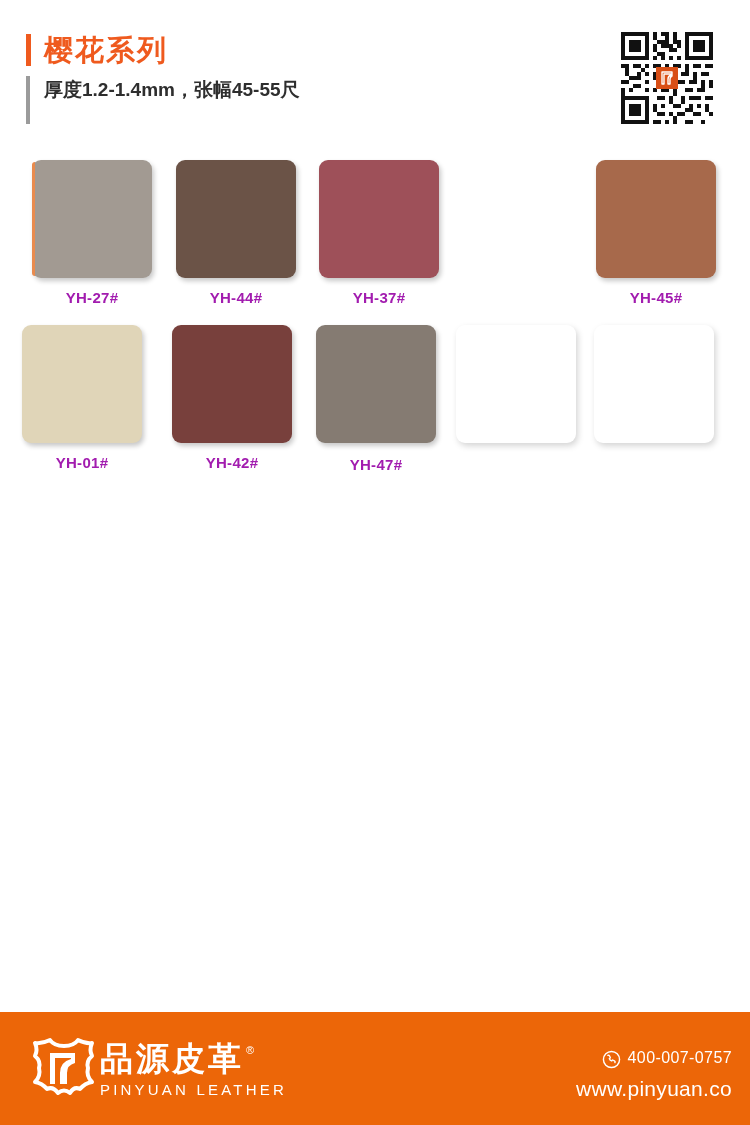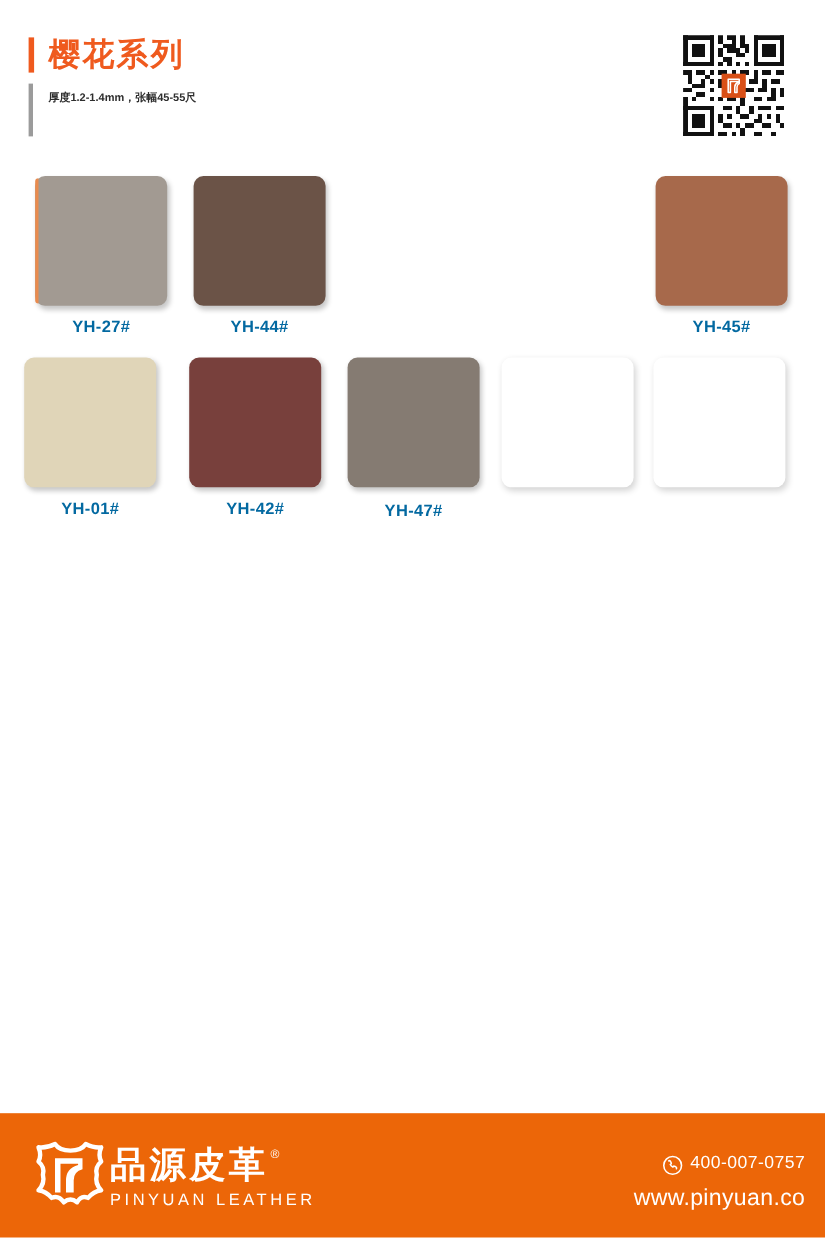--- a/index.html
+++ b/index.html
@@ -55,21 +55,21 @@
     width: 4px;
     height: 48px;
     background: #9b9b9b;
     margin-right: 14px;
     flex: none;
   }
   .sub-lines {
     padding-top: 1px;
   }
   .sub-line {
-    font-size: 10px;
+    font-size: 19px;
     color: #2e2e2e;
     line-height: 25px;
     white-space: nowrap;
     font-weight: 600;
   }
 
   
   .qr-wrap {
     position: absolute;
     left: 621px;
@@ -125,21 +125,21 @@
     left: 0;
     top: 2px;
     bottom: 2px;
     width: 3px;
     border-radius: 9px 0 0 9px;
     background: #e98b4e;
   }
   .label {
     margin-top: 11px;
     font-size: 15px;
-    color: #0369a1;
+    color: #a21caf;
     font-weight: 600;
     letter-spacing: 0.3px;
   }
   .label.low { margin-top: 13px; }
 
   
   .footer {
     position: absolute;
     left: 0;
     top: 1012px;
@@ -334,20 +334,24 @@
     <div class="cell" style="left:32px;top:0;">
       <div class="swatch" style="background:#a29a92;">
         <div class="edge"></div>
       </div>
       <div class="label">YH-27#</div>
     </div>
     <div class="cell" style="left:176px;top:0;">
       <div class="swatch" style="background:#6b5347;"></div>
       <div class="label">YH-44#</div>
     </div>
+    <div class="cell" style="left:319px;top:0;">
+      <div class="swatch" style="background:#9e5059;"></div>
+      <div class="label">YH-37#</div>
+    </div>
     <div class="cell" style="left:596px;top:0;">
       <div class="swatch" style="background:#a7694b;"></div>
       <div class="label">YH-45#</div>
     </div>
   </div>
 
   <div class="row">
     <div class="cell" style="left:22px;top:0;">
       <div class="swatch" style="background:#e0d5b8;"></div>
       <div class="label">YH-01#</div>

